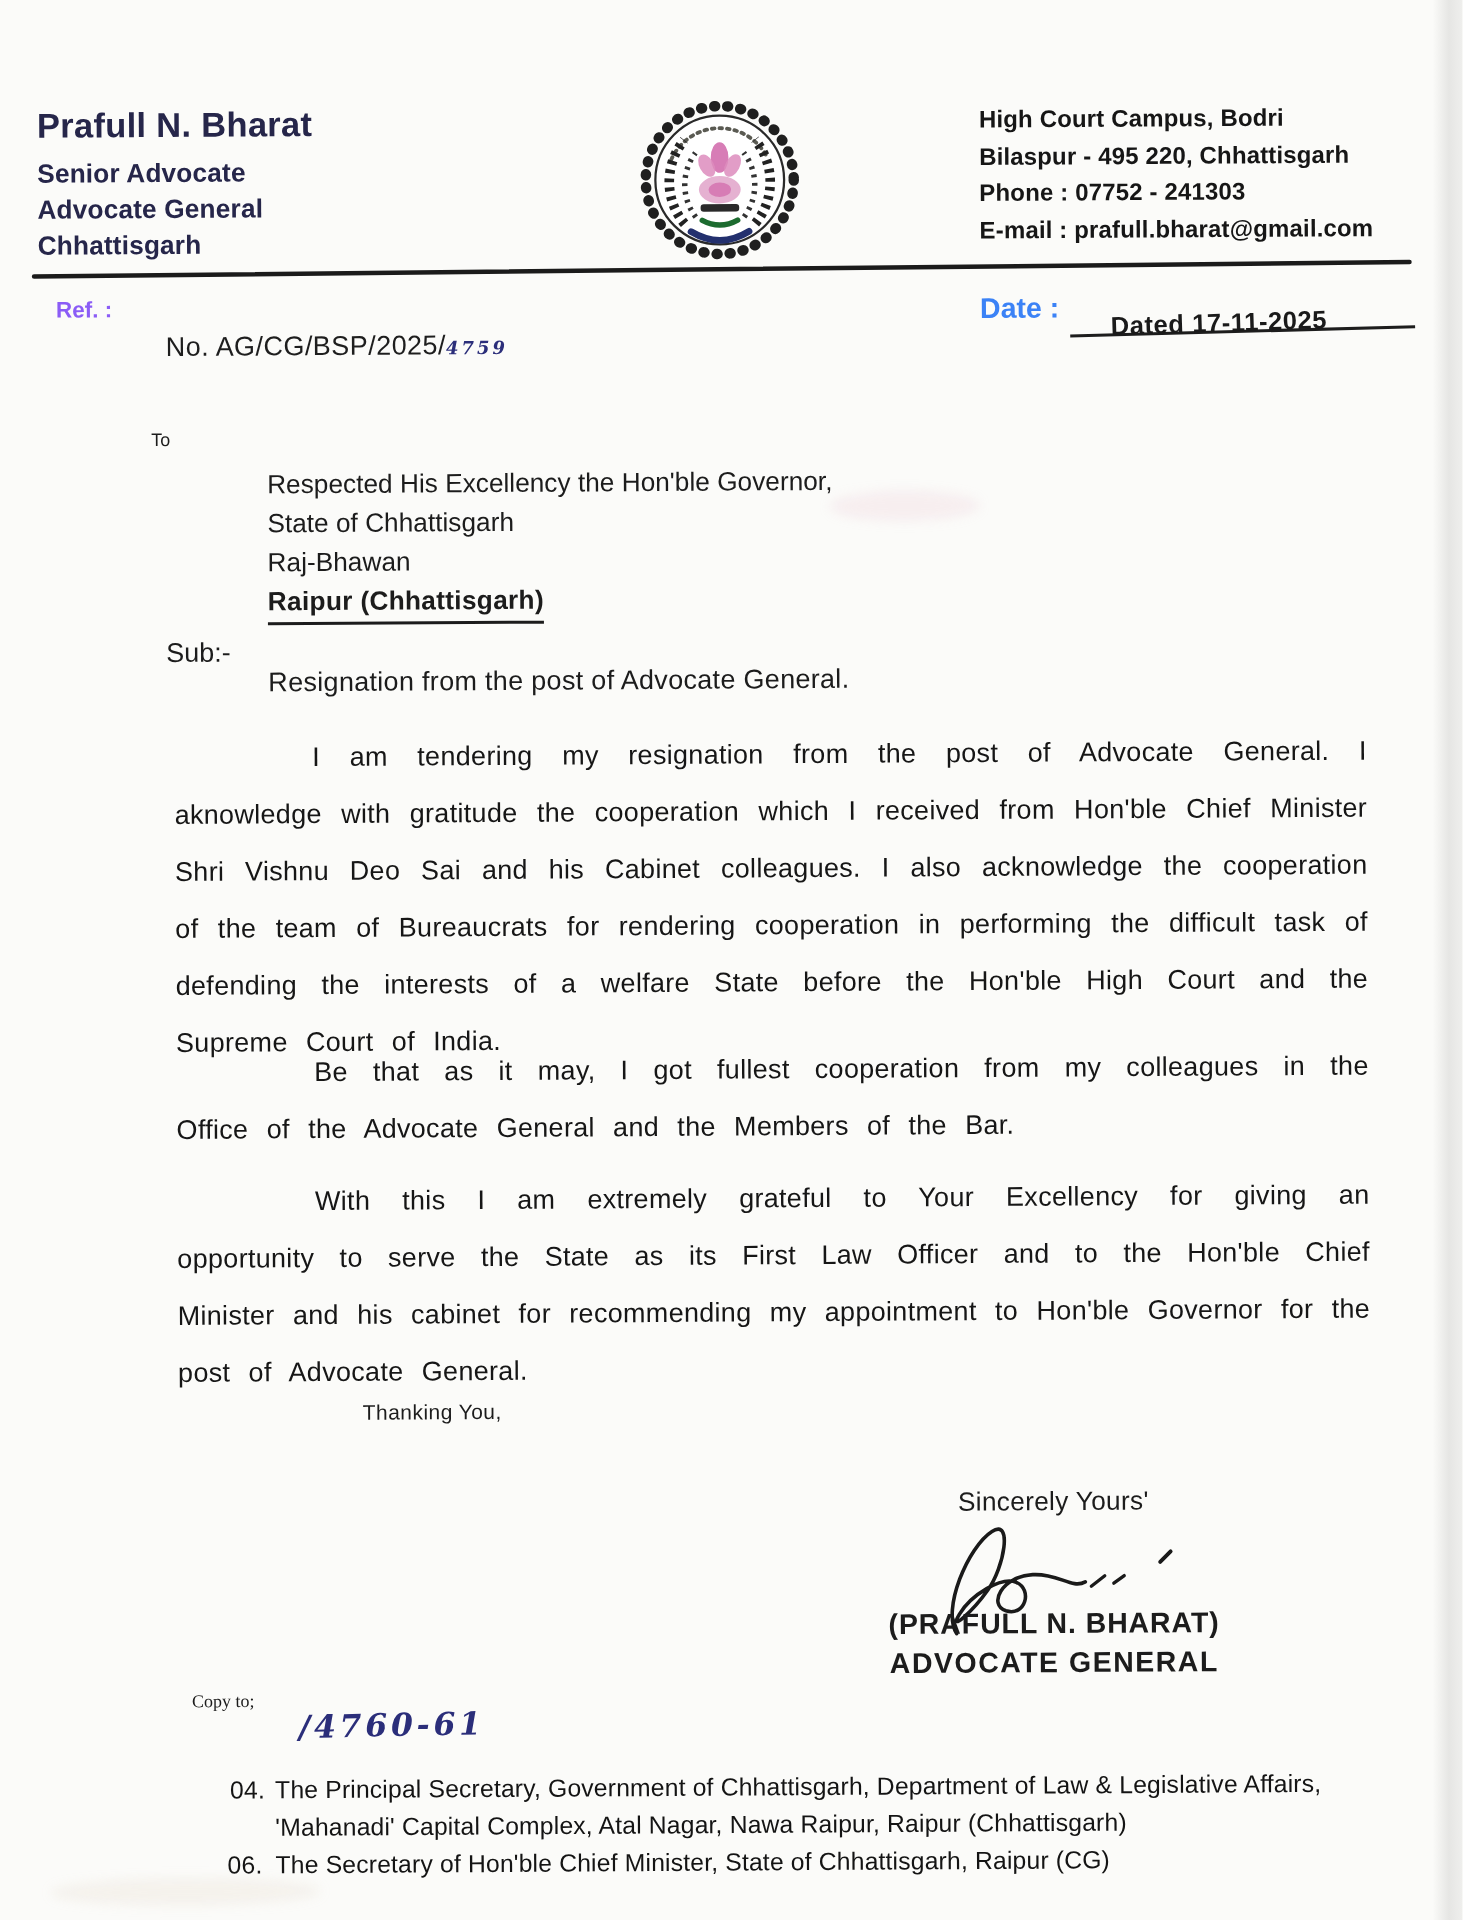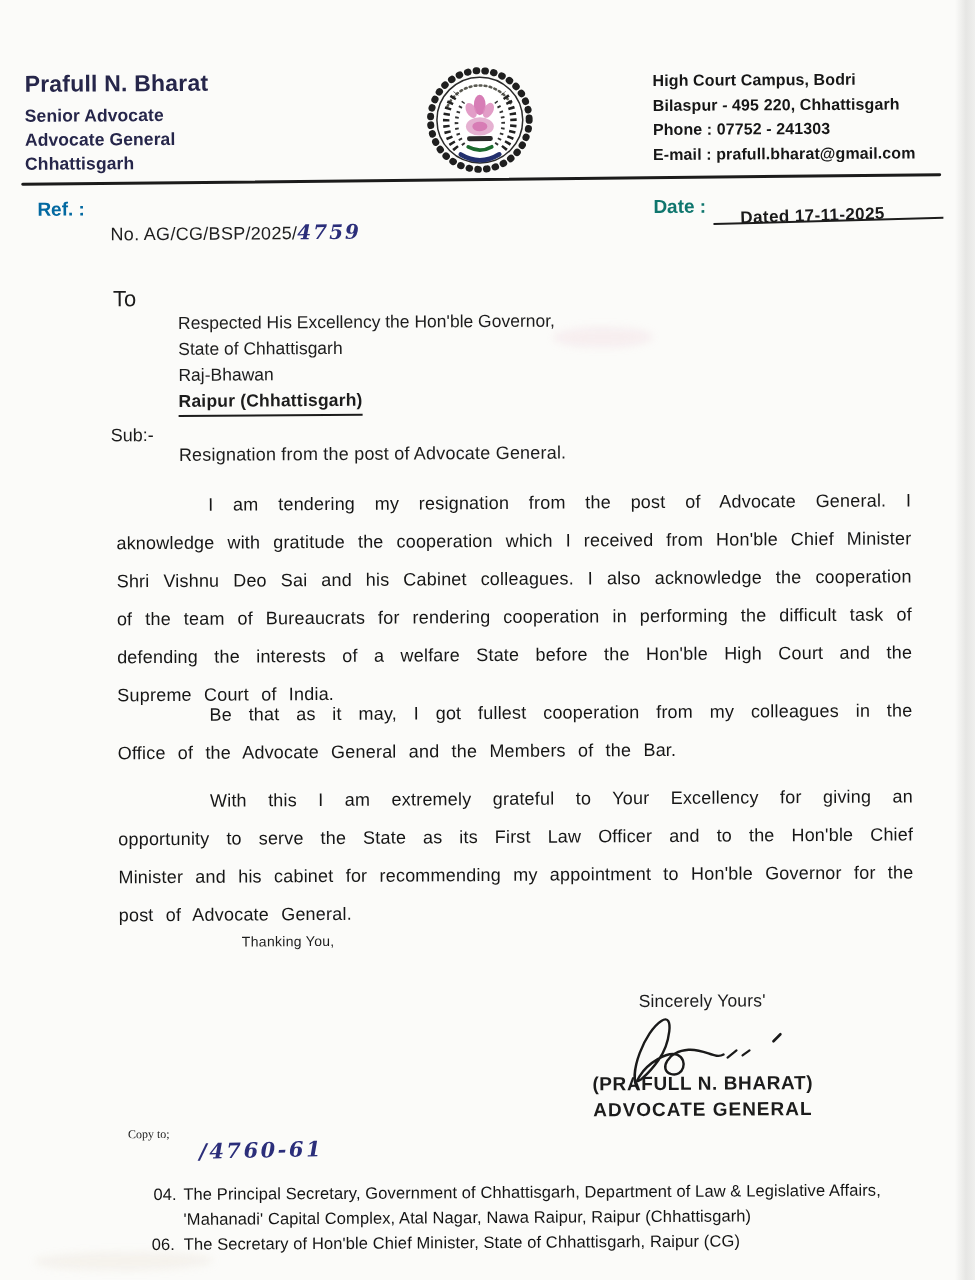--- a/index.html
+++ b/index.html
@@ -24,30 +24,30 @@
 
   
   .hdr-left{position:absolute;left:28px;top:68px;color:#26264a;}
   .hdr-name{font-size:23px;font-weight:bold;letter-spacing:.2px;margin-bottom:6px;}
   .hdr-sub{font-size:17.5px;font-weight:bold;line-height:24px;letter-spacing:.1px;}
   .hdr-right{position:absolute;left:656px;top:70px;font-size:16px;line-height:24.5px;color:#161616;font-weight:bold;letter-spacing:.1px;}
   .emblem{position:absolute;left:424px;top:60px;width:118px;height:120px;}
   .hdr-rule{position:absolute;left:24px;top:178px;width:920px;height:3px;background:#1b1b1b;border-radius:2px;transform:rotate(-0.25deg);}
 
   
-  .ref-label{position:absolute;left:40px;top:196px;font-size:19px;font-weight:bold;color:#0369a1;}
+  .ref-label{position:absolute;left:40px;top:196px;font-size:15px;font-weight:bold;color:#8b5cf6;}
   .ref-no{position:absolute;left:113px;top:219px;font-size:18px;color:#1e1e1e;letter-spacing:.3px;}
   .hand{font-family:"DejaVu Serif", serif;font-style:italic;color:#2b2e7a;font-weight:bold;}
-  .ref-hand{font-size:20px;letter-spacing:2px;}
-  .date-label{position:absolute;left:656px;top:197px;font-size:19px;font-weight:bold;color:#0f766e;}
+  .ref-hand{font-size:12px;letter-spacing:2px;}
+  .date-label{position:absolute;left:656px;top:197px;font-size:19px;font-weight:bold;color:#3b82f6;}
   .date-underline{position:absolute;left:716px;top:222px;width:230px;height:0;border-top:2px solid #1d1d1d;transform:rotate(-1.2deg);}
   .date-stamp{position:absolute;left:743px;top:208px;font-size:17px;font-weight:bold;color:#1a1a1a;transform:rotate(-1.4deg);letter-spacing:.4px;}
 
   
-  .to-label{position:absolute;left:115px;top:284px;font-size:22px;}
+  .to-label{position:absolute;left:103px;top:284px;font-size:12px;}
   .to-block{position:absolute;left:180px;top:308px;font-size:17.5px;line-height:26px;}
   .to-block .ul{display:inline-block;border-bottom:2px solid #1c1c1c;padding-bottom:1px;font-weight:bold;letter-spacing:.2px;}
   .to-block div{margin-bottom:0;}
 
   
   .sub-label{position:absolute;left:112px;top:423px;font-size:18px;}
   .sub-text{position:absolute;left:180px;top:443px;font-size:18px;letter-spacing:.2px;}
 
   
   .body-para{

